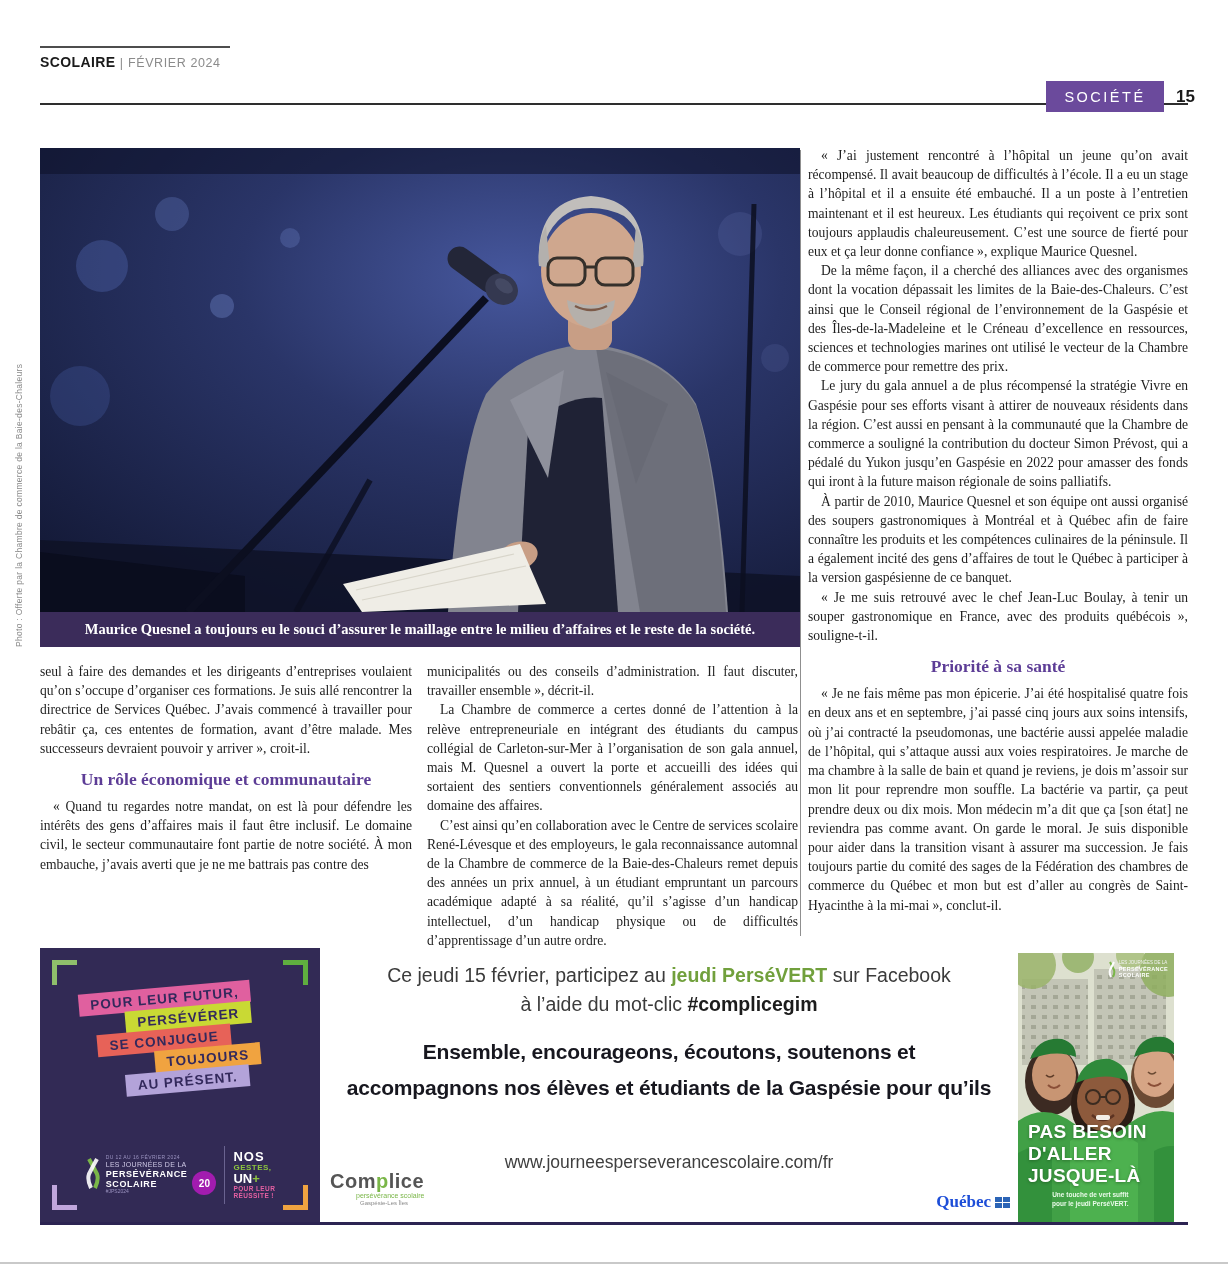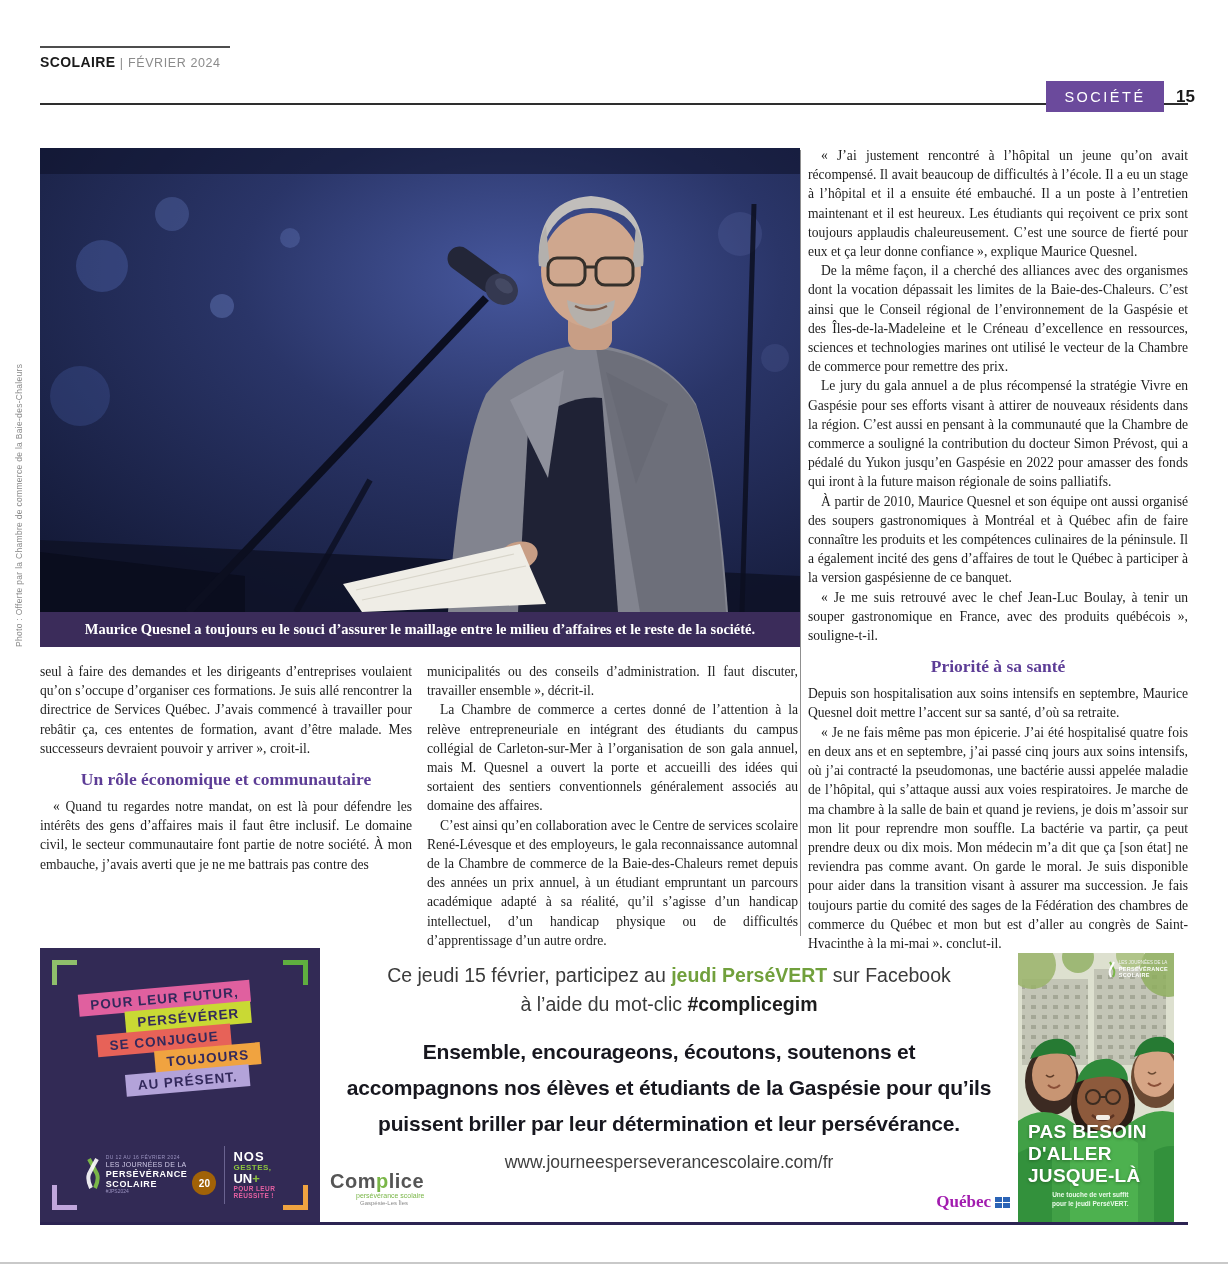--- a/index.html
+++ b/index.html
@@ -57,21 +57,21 @@
   .s2{transform:translateX(-16px);} .s3{transform:translateX(26px);}
   .s4{transform:translateX(4px);}
   .poster-foot{position:absolute;left:10px;right:10px;top:198px;display:flex;align-items:center;
                justify-content:center;gap:8px;}
   .pf-left{display:flex;align-items:center;gap:5px;}
   .pf-txt{line-height:1.15;}
   .pf-dates{font-size:5px;color:#9b93c0;letter-spacing:.4px;}
   .pf-l1{font-size:7px;color:#cfc9e6;letter-spacing:.3px;}
   .pf-l2,.pf-l3{font-size:9px;font-weight:800;color:#ffffff;letter-spacing:.6px;}
   .pf-tag{font-size:5px;color:#9b93c0;}
-  .badge20{width:24px;height:24px;border-radius:50%;background:#a16207;color:#fff;font-weight:800;
+  .badge20{width:24px;height:24px;border-radius:50%;background:#a21caf;color:#fff;font-weight:800;
            font-size:10px;display:flex;align-items:center;justify-content:center;align-self:flex-end;}
   .pf-div{width:1px;height:58px;background:#6a6390;}
   .pf-right{line-height:1.05;text-align:left;}
   .sl1{font-size:13px;font-weight:900;color:#fff;letter-spacing:1px;}
   .sl2{font-size:8px;font-weight:900;color:#8dc63f;letter-spacing:.5px;}
   .sl3{font-size:13px;font-weight:900;color:#fff;}
   .sl3 .plus{color:#8dc63f;}
   .sl4,.sl5{font-size:6.5px;font-weight:900;color:#e560a2;letter-spacing:.4px;}
 
   
@@ -84,21 +84,21 @@
   .headline{position:absolute;left:0;top:86px;width:100%;text-align:center;font-weight:700;
             font-size:21px;line-height:36px;color:#17171f;letter-spacing:-.2px;white-space:nowrap;}
   .ad-url{position:absolute;left:0;top:204px;width:100%;text-align:center;font-size:17.5px;
           color:#3f3f3f;}
   .complice{position:absolute;left:10px;bottom:16px;line-height:1.05;}
   .complice .cname{font-size:20px;color:#555;font-weight:600;letter-spacing:.5px;}
   .complice .cname .rib{color:#7ab648;font-weight:800;}
   .complice .csub1{font-size:7px;color:#7ab648;margin-left:26px;}
   .complice .csub2{font-size:6px;color:#8a8a8a;margin-left:30px;}
   .quebec{position:absolute;right:8px;bottom:10px;display:flex;align-items:center;gap:4px;}
-  .quebec .qname{font-size:17px;font-weight:700;color:#a21caf;font-family:"Liberation Serif",serif;}
+  .quebec .qname{font-size:17px;font-weight:700;color:#1d4ed8;font-family:"Liberation Serif",serif;}
   .qflag{display:grid;grid-template-columns:7px 7px;grid-template-rows:5px 5px;gap:1px;}
   .qflag span{background:#2b64b6;display:block;}
 
   
   .adphoto{position:absolute;left:978px;top:5px;width:156px;height:269px;overflow:hidden;}
   .adphoto svg{display:block;}
   .ap-logo{position:absolute;right:6px;top:8px;text-align:left;line-height:1.1;display:flex;gap:3px;}
   .ap-logo .t1{font-size:4.5px;color:#f2f2f2;}
   .ap-logo .t2,.ap-logo .t3{font-size:5.5px;font-weight:800;color:#ffffff;letter-spacing:.3px;}
   .ap-text{position:absolute;left:10px;top:168px;color:#fff;font-weight:800;font-size:19px;
@@ -198,21 +198,20 @@
 
   <div class="col-rule"></div>
 
   <div class="col col3">
     <p class="ind">« J’ai justement rencontré à l’hôpital un jeune qu’on avait récompensé. Il avait beaucoup de difficultés à l’école. Il a eu un stage à l’hôpital et il a ensuite été embauché. Il a un poste à l’entretien maintenant et il est heureux. Les étudiants qui reçoivent ce prix sont toujours applaudis chaleureusement. C’est une source de fierté pour eux et ça leur donne confiance », explique Maurice Quesnel.</p>
     <p class="ind">De la même façon, il a cherché des alliances avec des organismes dont la vocation dépassait les limites de la Baie-des-Chaleurs. C’est ainsi que le Conseil régional de l’environnement de la Gaspésie et des Îles-de-la-Madeleine et le Créneau d’excellence en ressources, sciences et technologies marines ont utilisé le vecteur de la Chambre de commerce pour remettre des prix.</p>
     <p class="ind">Le jury du gala annuel a de plus récompensé la stratégie Vivre en Gaspésie pour ses efforts visant à attirer de nouveaux résidents dans la région. C’est aussi en pensant à la communauté que la Chambre de commerce a souligné la contribution du docteur Simon Prévost, qui a pédalé du Yukon jusqu’en Gaspésie en 2022 pour amasser des fonds qui iront à la future maison régionale de soins palliatifs.</p>
     <p class="ind">À partir de 2010, Maurice Quesnel et son équipe ont aussi organisé des soupers gastronomiques à Montréal et à Québec afin de faire connaître les produits et les compétences culinaires de la péninsule. Il a également incité des gens d’affaires de tout le Québec à participer à la version gaspésienne de ce banquet.</p>
     <p class="ind">« Je me suis retrouvé avec le chef Jean-Luc Boulay, à tenir un souper gastronomique en France, avec des produits québécois », souligne-t-il.</p>
     <div class="subhead">Priorité à sa santé</div>
-    <p>Depuis son hospitalisation aux soins intensifs en septembre, Maurice Quesnel doit mettre l’accent sur sa santé, d’où sa retraite.</p>
     <p class="ind">« Je ne fais même pas mon épicerie. J’ai été hospitalisé quatre fois en deux ans et en septembre, j’ai passé cinq jours aux soins intensifs, où j’ai contracté la pseudomonas, une bactérie aussi appelée maladie de l’hôpital, qui s’attaque aussi aux voies respiratoires. Je marche de ma chambre à la salle de bain et quand je reviens, je dois m’assoir sur mon lit pour reprendre mon souffle. La bactérie va partir, ça peut prendre deux ou dix mois. Mon médecin m’a dit que ça [son état] ne reviendra pas comme avant. On garde le moral. Je suis disponible pour aider dans la transition visant à assurer ma succession. Je fais toujours partie du comité des sages de la Fédération des chambres de commerce du Québec et mon but est d’aller au congrès de Saint-Hyacinthe à la mi-mai », conclut-il.</p>
   </div>
 
   <div class="banner">
 
     <div class="poster">
       <div class="corner c-tl"></div>
       <div class="corner c-tr"></div>
       <div class="corner c-bl"></div>
       <div class="corner c-br"></div>
@@ -252,21 +251,20 @@
     <div class="mid">
       <div class="invite inv1">
         <span>Ce jeudi 15 février, participez au </span><span class="green">jeudi PerséVERT</span><span> sur Facebook</span>
       </div>
       <div class="invite inv2">
         <span>à l’aide du mot-clic </span><span class="hash">#complicegim</span>
       </div>
       <div class="headline">
         <div>Ensemble, encourageons, écoutons, soutenons et</div>
         <div>accompagnons nos élèves et étudiants de la Gaspésie pour qu’ils</div>
-        <div>puissent briller par leur détermination et leur persévérance.</div>
       </div>
       <div class="ad-url">www.journeesperseverancescolaire.com/fr</div>
       <div class="complice">
         <div class="cname"><span>Com</span><span class="rib">p</span><span>lice</span></div>
         <div class="csub1">persévérance scolaire</div>
         <div class="csub2">Gaspésie-Les Îles</div>
       </div>
       <div class="quebec">
         <span class="qname">Québec</span>
         <span class="qflag">

